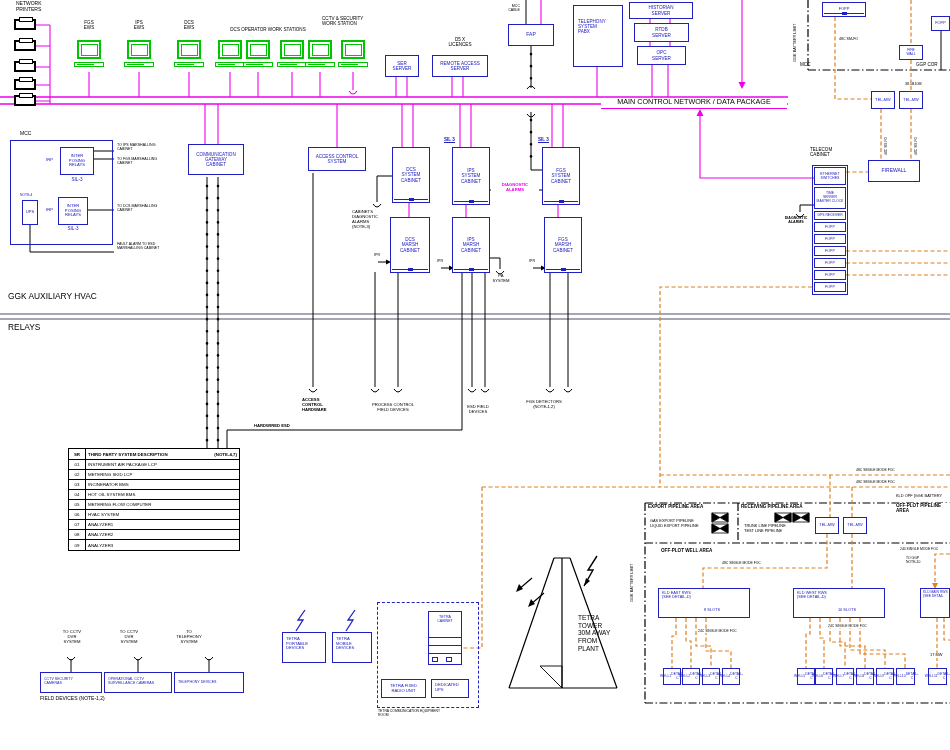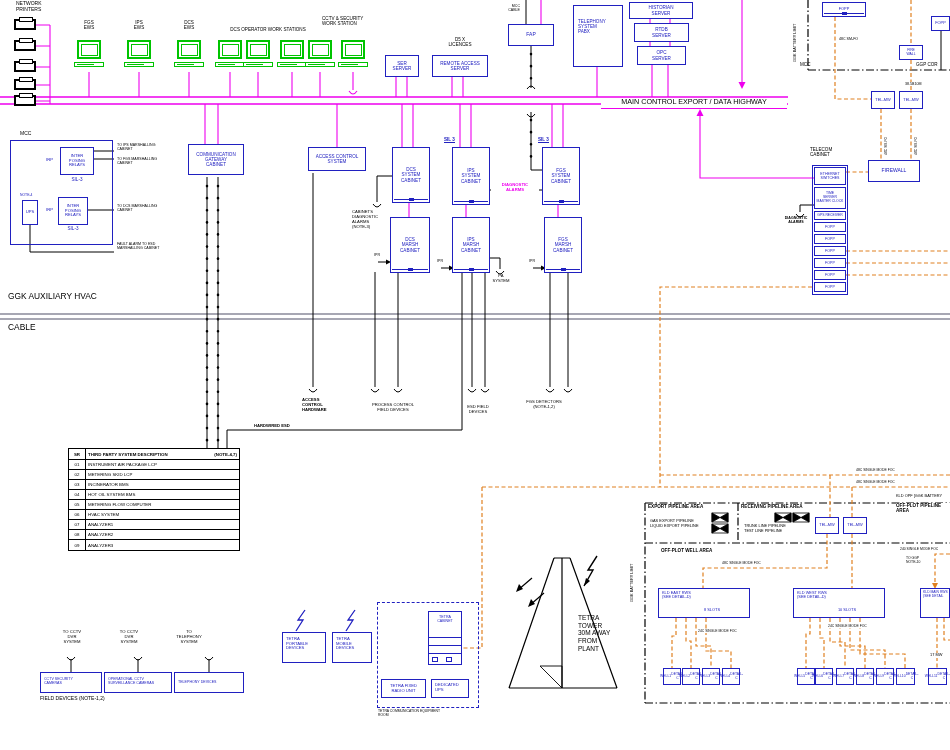--- a/index.html
+++ b/index.html
@@ -234,21 +234,21 @@
 <div class="bbox f45 tl" style="left:573px;top:5px;width:50px;height:62px;padding:13px 0 0 4px">TELEPHONY
 SYSTEM
 PABX</div>
 <div class="bbox f45" style="left:629px;top:2px;width:64px;height:17px">HISTORIAN
 SERVER</div>
 <div class="bbox f45" style="left:634px;top:23px;width:55px;height:19px">RTDB
 SERVER</div>
 <div class="bbox f45" style="left:637px;top:46px;width:49px;height:19px">OPC
 SERVER</div>
 
-<div class="lbl f7 ctr wbg" style="left:601px;top:98px;width:186px;height:11px;border-bottom:1.2px solid #ee00ee">MAIN CONTROL EXPORT / DATA HIGHWAY</div>
+<div class="lbl f7 ctr wbg" style="left:601px;top:98px;width:186px;height:11px;border-bottom:1.2px solid #ee00ee">MAIN CONTROL NETWORK / DATA PACKAGE</div>
 
 <div class="lbl f38 vert" style="left:793px;top:62px">GGK BATTERY LIMIT</div>
 <div class="bbox f38 cabinet" style="left:822px;top:2px;width:44px;height:15px">FOPP</div>
 <div class="bbox f38" style="left:931px;top:16px;width:19px;height:15px">FOPP</div>
 <div class="lbl f35 wbg" style="left:839px;top:37px">48C SM-FO</div>
 <div class="lbl f45" style="left:800px;top:62px">MCC</div>
 <div class="lbl f45" style="left:916px;top:62px">GGP COR</div>
 <div class="bbox f32" style="left:899px;top:45px;width:24px;height:15px">FIRE
 WALL</div>
 <div class="lbl f35 wbg" style="left:905px;top:82px">38.5B10M</div>
@@ -330,21 +330,21 @@
 <div class="bbox f35" style="left:814px;top:234px;width:32px;height:10px">FOPP</div>
 <div class="bbox f35" style="left:814px;top:246px;width:32px;height:10px">FOPP</div>
 <div class="bbox f35" style="left:814px;top:258px;width:32px;height:10px">FOPP</div>
 <div class="bbox f35" style="left:814px;top:270px;width:32px;height:10px">FOPP</div>
 <div class="bbox f35" style="left:814px;top:282px;width:32px;height:10px">FOPP</div>
 <div class="lbl f35 b ctr" style="left:782px;top:216px;width:28px">DIAGNOSTIC
 ALARMS</div>
 <div class="bbox f5" style="left:868px;top:160px;width:52px;height:22px">FIREWALL</div>
 
 <div class="lbl f8" style="left:8px;top:292px">GGK AUXILIARY HVAC</div>
-<div class="lbl f8" style="left:8px;top:323px">CABLE</div>
+<div class="lbl f8" style="left:8px;top:323px">RELAYS</div>
 
 <div class="lbl f4 b" style="left:302px;top:398px;width:36px">ACCESS
 CONTROL
 HARDWARE</div>
 <div class="lbl f4 ctr" style="left:362px;top:403px;width:62px">PROCESS CONTROL
 FIELD DEVICES</div>
 <div class="lbl f4 ctr" style="left:460px;top:405px;width:36px">ESD FIELD
 DEVICES</div>
 <div class="lbl f4 ctr" style="left:519px;top:400px;width:50px">FGS DETECTORS
 (NOTE-1,2)</div>

